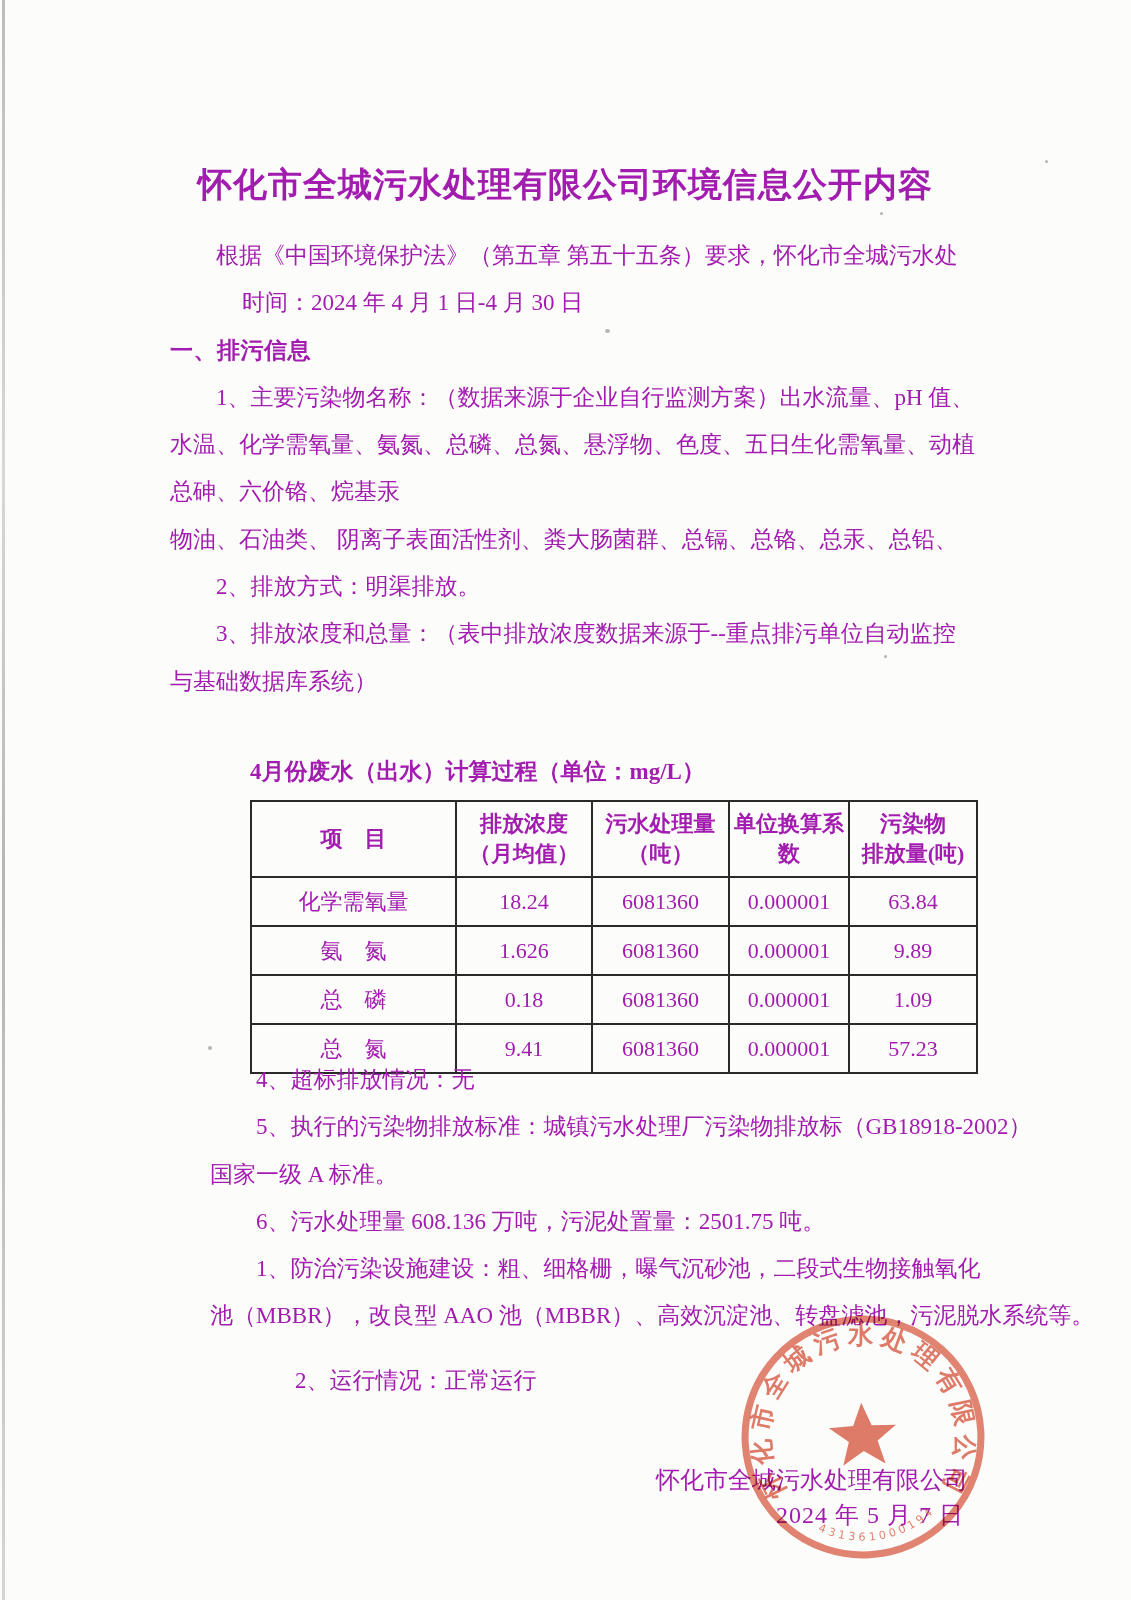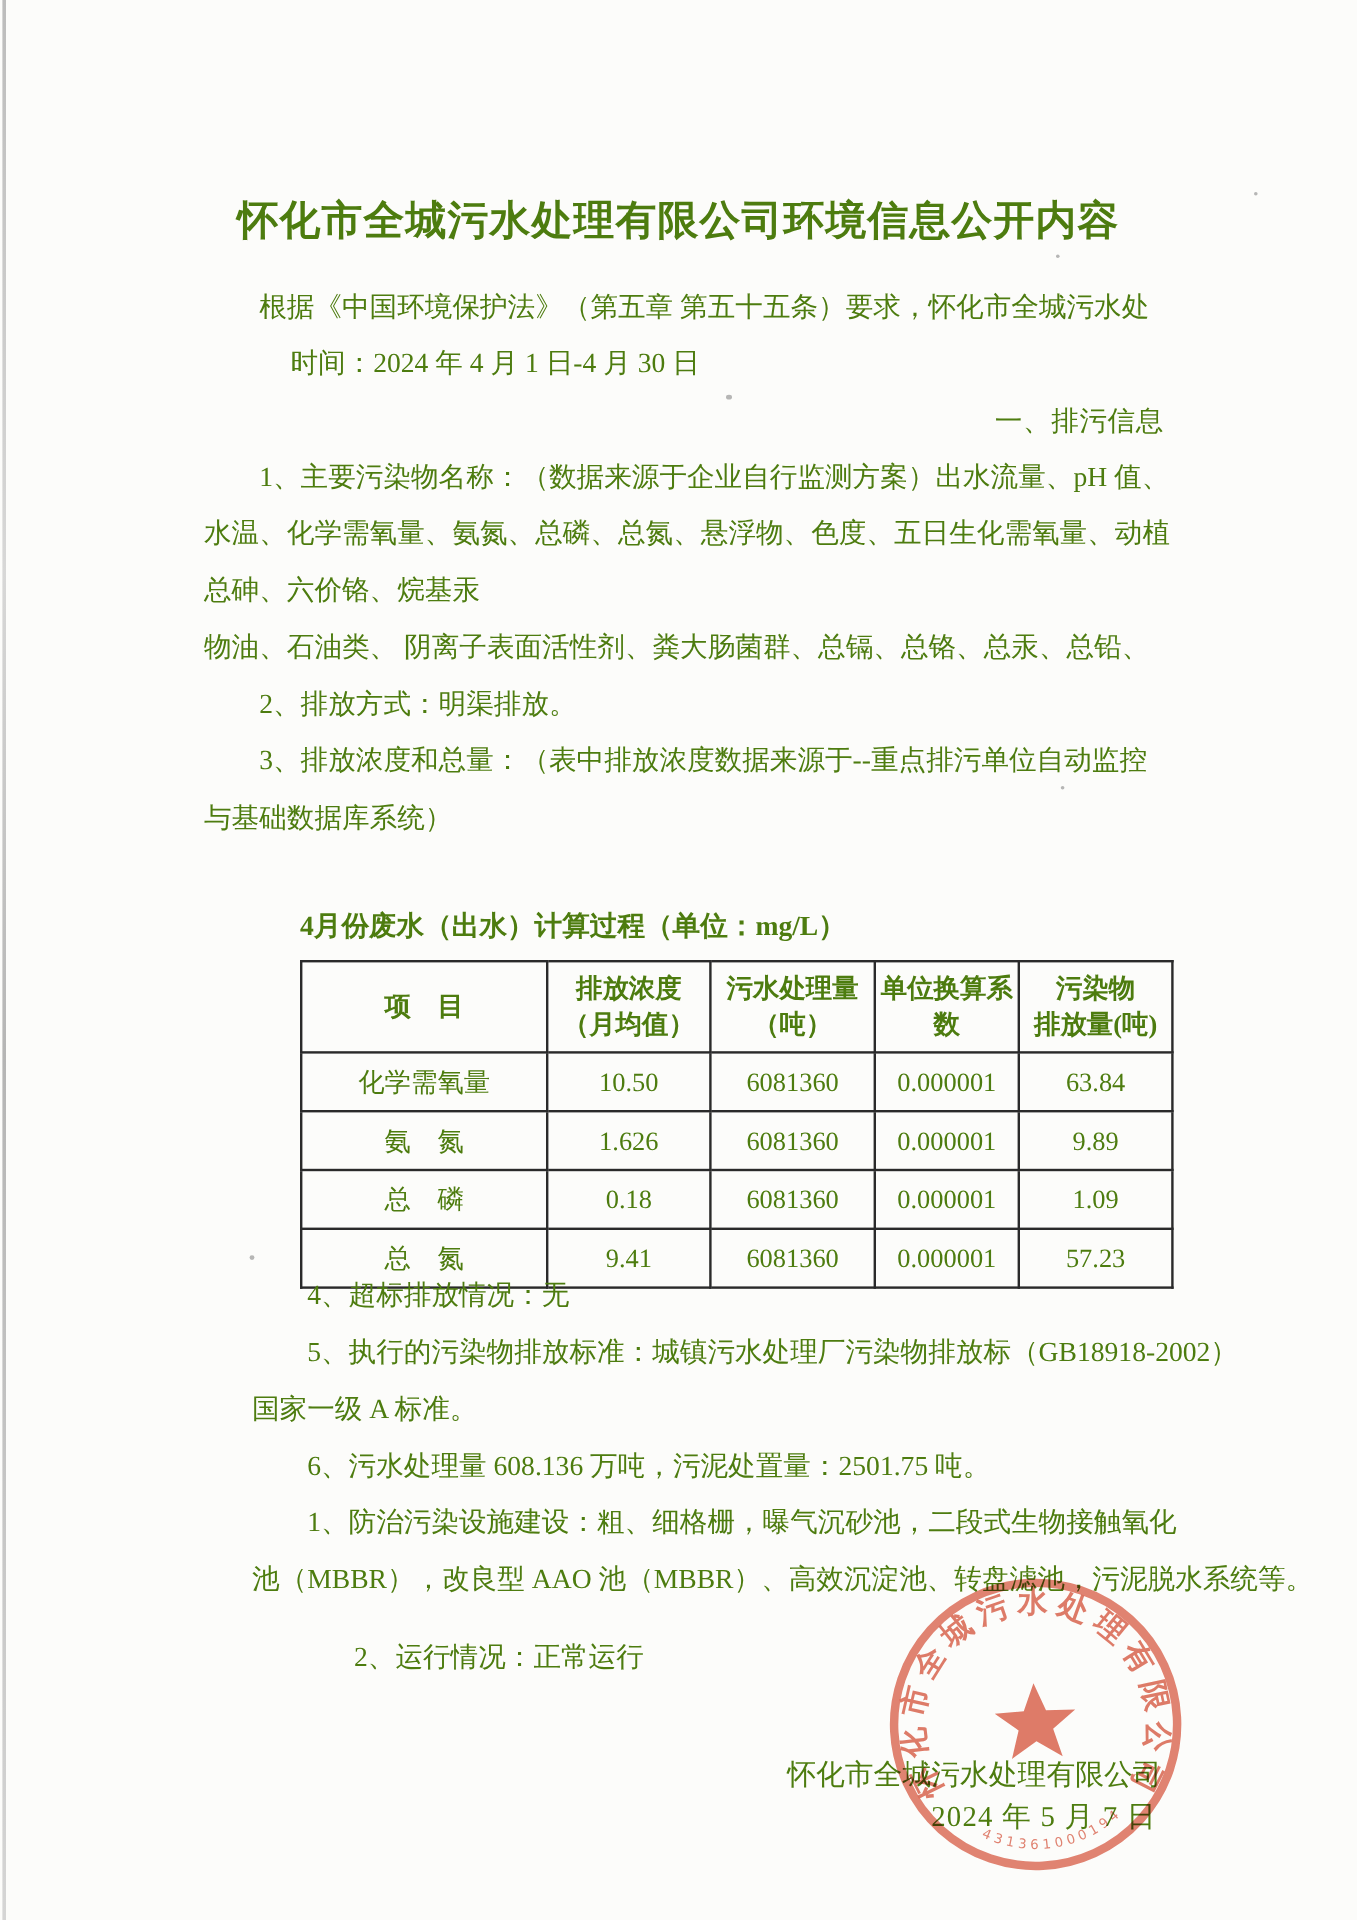--- a/index.html
+++ b/index.html
@@ -2,21 +2,21 @@
 <html><head>
 <meta charset="utf-8">
 <style>
   html,body{margin:0;padding:0;background:#888;}
   .page{
     position:relative;
     width:1131px;height:1600px;
     margin:0 auto;
     background:#fcfcfa;
     font-family:"Liberation Serif","DejaVu Serif",serif;
-    color:#4d7c0f;
+    color:#a21caf;
     overflow:hidden;
   }
   
   .scan-edge{
     position:absolute;left:2px;top:0;width:3px;height:1600px;
     background:linear-gradient(180deg,#9a9a9a 0%,#c4c4c4 30%,#8f8f8f 55%,#c0c0c0 100%);
     opacity:.65;
   }
   .speck{position:absolute;background:#6f6f6f;border-radius:50%;opacity:.5;}
 
@@ -31,21 +31,21 @@
   .tb1{top:232px;}
   .tb2{top:1056px;margin-left:40px;}
   .line{
     height:47.3px;line-height:47.3px;
     font-size:23px;
     white-space:nowrap;
   }
   .ind{padding-left:46px;}
   .ind-lg{padding-left:72px;}
   .ind-xl{padding-left:85px;}
-  .sec{font-weight:normal;letter-spacing:.5px;text-align:right;}
+  .sec{font-weight:bold;letter-spacing:.5px;}
   .gap{margin-top:17px;}
 
   .table-title{
     position:absolute;top:756px;left:250px;width:726px;
     text-align:left;font-size:23px;font-weight:bold;
     white-space:nowrap;
   }
   table.emissions{
     position:absolute;top:800px;left:250px;
     width:726px;
@@ -128,21 +128,21 @@
         <th>污水处理量
 （吨）</th>
         <th>单位换算系数</th>
         <th>污染物
 排放量(吨)</th>
       </tr>
     </thead>
     <tbody>
       <tr>
         <td>化学需氧量</td>
-        <td>10.50</td>
+        <td>18.24</td>
         <td>6081360</td>
         <td>0.000001</td>
         <td>63.84</td>
       </tr>
       <tr>
         <td>氨　氮</td>
         <td>1.626</td>
         <td>6081360</td>
         <td>0.000001</td>
         <td>9.89</td>

